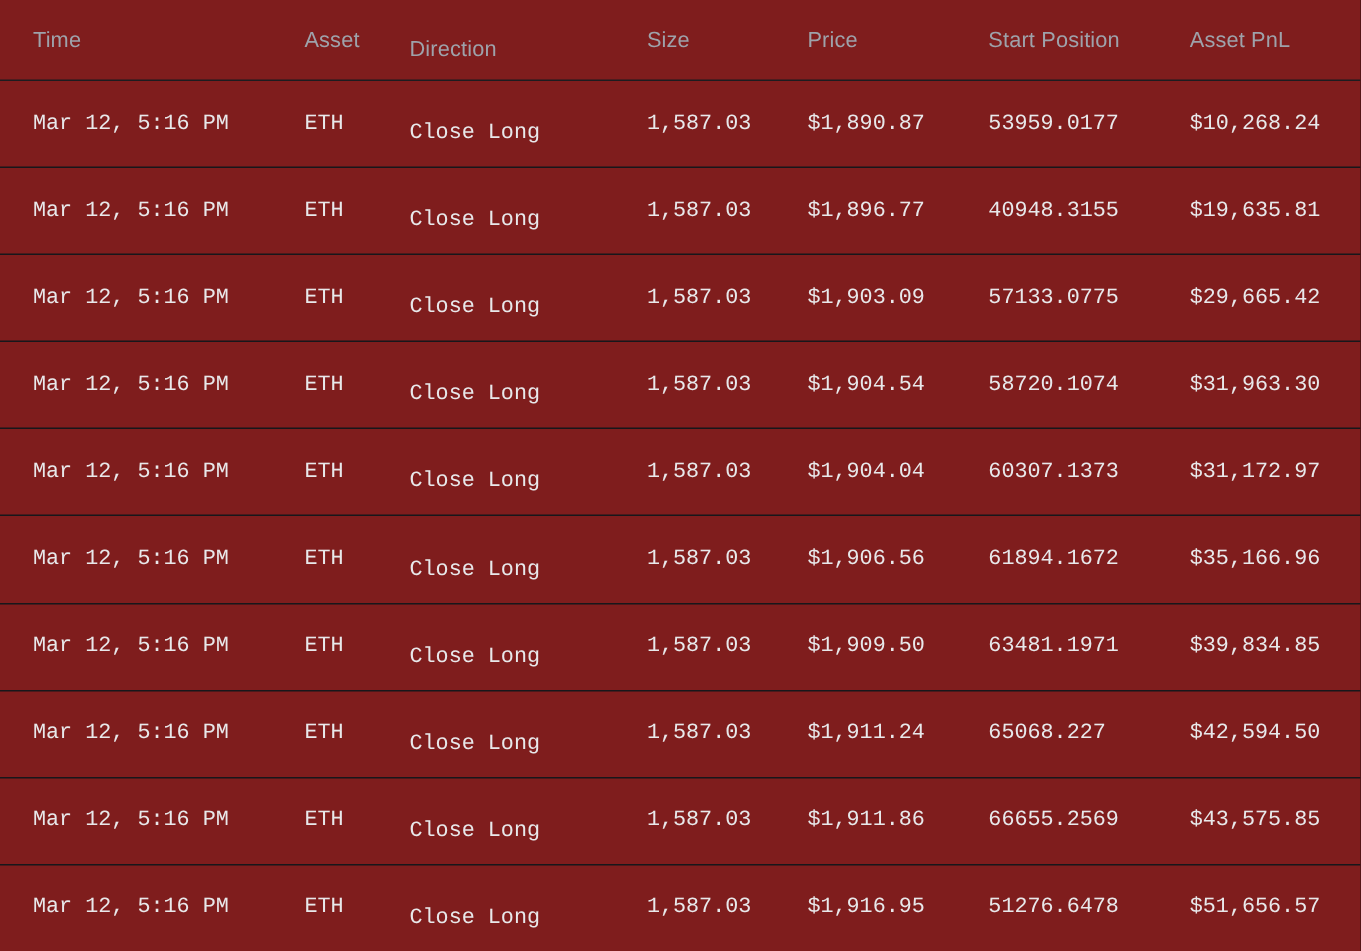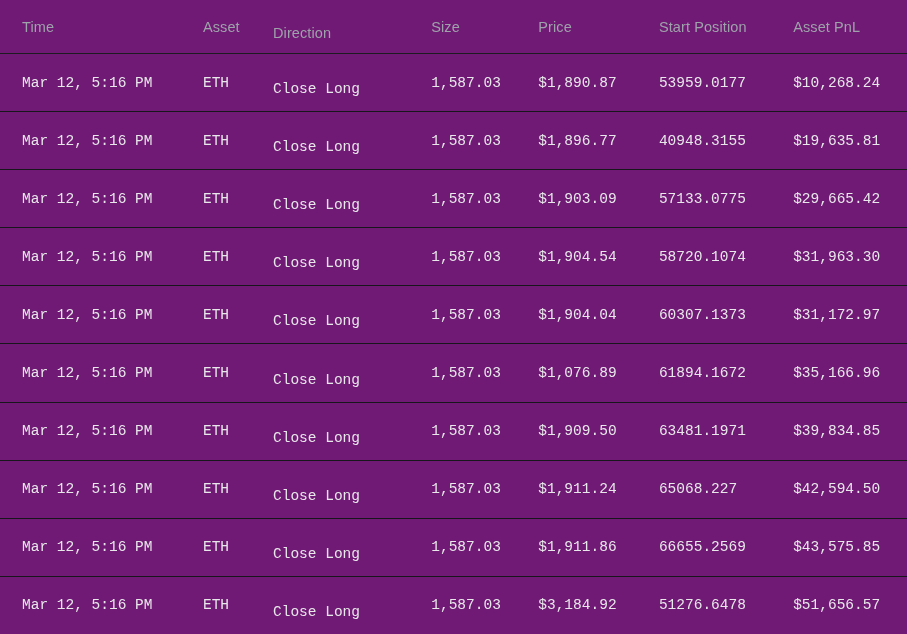--- a/index.html
+++ b/index.html
@@ -11,21 +11,21 @@
     width: 907px;
     height: 634px;
     overflow: hidden;
     font-family: "Liberation Sans", sans-serif;
     -webkit-font-smoothing: antialiased;
   }
 
   #trade-table {
     width: 907px;
     height: 634px;
-    background: #701a75;
+    background: #7f1d1d;
     box-sizing: border-box;
     display: flex;
     flex-direction: column;
   }
 
   .row {
     display: flex;
     align-items: center;
     width: 100%;
     box-sizing: border-box;
@@ -140,21 +140,21 @@
         <div class="cell c-size">1,587.03</div>
         <div class="cell c-price">$1,904.04</div>
         <div class="cell c-start">60307.1373</div>
         <div class="cell c-pnl positive">$31,172.97</div>
       </div>
       <div class="row data-row">
         <div class="cell c-time">Mar 12, 5:16 PM</div>
         <div class="cell c-asset">ETH</div>
         <div class="cell c-direction direction-close-long">Close Long</div>
         <div class="cell c-size">1,587.03</div>
-        <div class="cell c-price">$1,076.89</div>
+        <div class="cell c-price">$1,906.56</div>
         <div class="cell c-start">61894.1672</div>
         <div class="cell c-pnl positive">$35,166.96</div>
       </div>
       <div class="row data-row">
         <div class="cell c-time">Mar 12, 5:16 PM</div>
         <div class="cell c-asset">ETH</div>
         <div class="cell c-direction direction-close-long">Close Long</div>
         <div class="cell c-size">1,587.03</div>
         <div class="cell c-price">$1,909.50</div>
         <div class="cell c-start">63481.1971</div>
@@ -176,19 +176,19 @@
         <div class="cell c-size">1,587.03</div>
         <div class="cell c-price">$1,911.86</div>
         <div class="cell c-start">66655.2569</div>
         <div class="cell c-pnl positive">$43,575.85</div>
       </div>
       <div class="row data-row">
         <div class="cell c-time">Mar 12, 5:16 PM</div>
         <div class="cell c-asset">ETH</div>
         <div class="cell c-direction direction-close-long">Close Long</div>
         <div class="cell c-size">1,587.03</div>
-        <div class="cell c-price">$3,184.92</div>
+        <div class="cell c-price">$1,916.95</div>
         <div class="cell c-start">51276.6478</div>
         <div class="cell c-pnl positive">$51,656.57</div>
       </div>
     </div>
 
 </div>
 
 </body></html>

